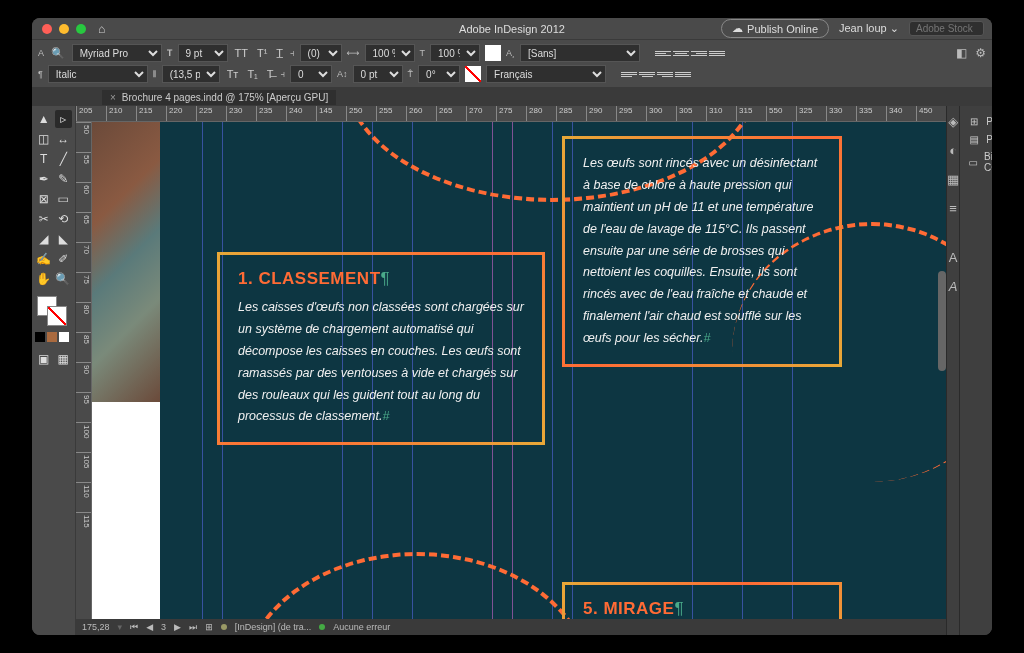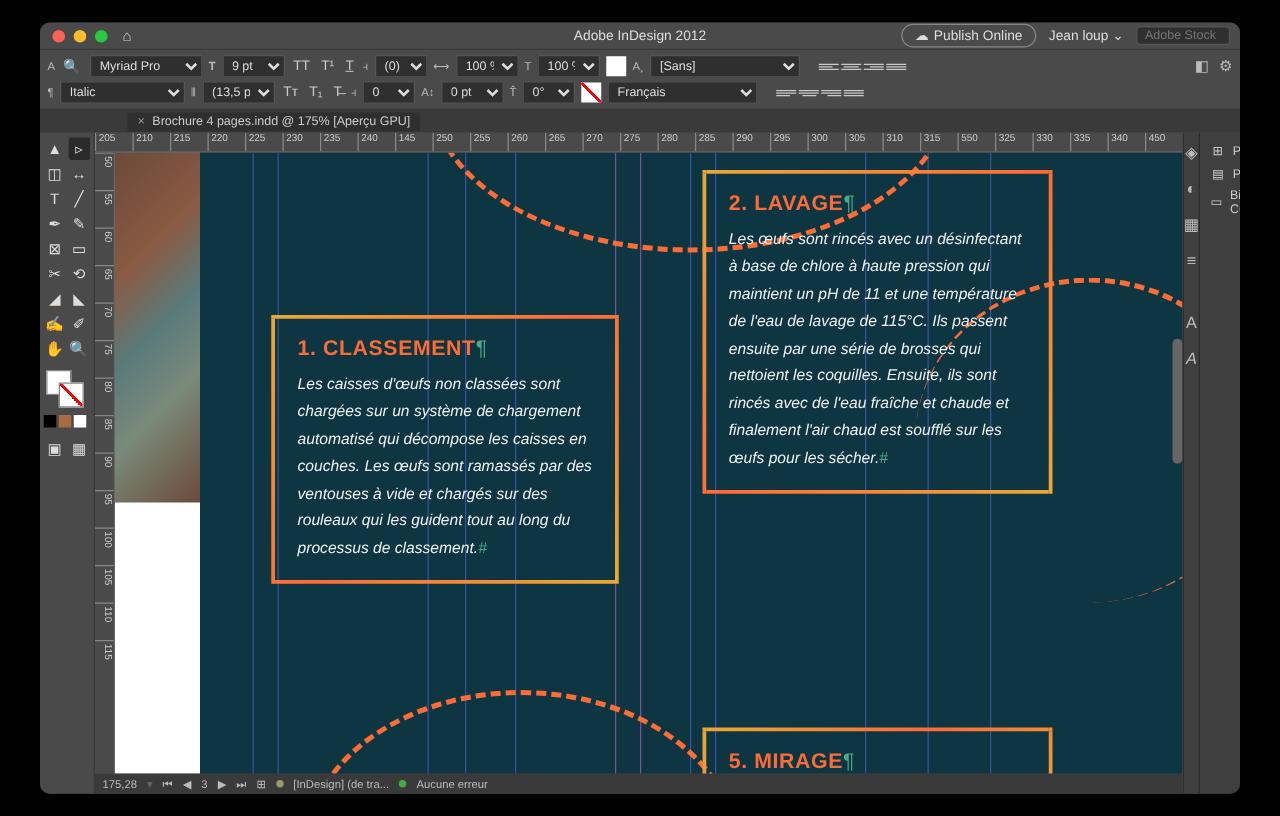--- a/index.html
+++ b/index.html
@@ -317,26 +317,25 @@
           <div class="guide-v" style="left:460px"></div>
           <div class="guide-v" style="left:480px"></div>
           <div class="guide-v" style="left:600px"></div>
           <div class="guide-v" style="left:650px"></div>
           <div class="guide-v" style="left:700px"></div>
 
           <div class="dash-curve" style="left:250px;top:-180px;width:420px;height:260px"></div>
           <div class="dash-curve" style="left:640px;top:100px;width:280px;height:260px;border-left:none;border-bottom:none"></div>
           <div class="dash-curve" style="left:150px;top:430px;width:350px;height:260px;border-bottom:none"></div>
 
-          <div class="txtbox" style="left:125px;top:130px;width:278px">
+          <div class="txtbox" style="left:125px;top:130px;width:328px">
             <h3><span>1. CLASSEMENT</span><span class="pmark">¶</span></h3>
             <p><span>Les caisses d'œufs non classées sont chargées sur un système de chargement automatisé qui décompose les caisses en couches. Les œufs sont ramassés par des ventouses à vide et chargés sur des rouleaux qui les guident tout au long du processus de classement.</span><span class="hmark">#</span></p>
           </div>
           <div class="txtbox" style="left:470px;top:14px;width:280px">
-            <h3><span>2. LAVAGE</span><span class="pmark">¶</span></h3>
             <p><span>Les œufs sont rincés avec un désinfectant à base de chlore à haute pression qui maintient un pH de 11 et une température de l'eau de lavage de 115°C. Ils passent ensuite par une série de brosses qui nettoient les coquilles. Ensuite, ils sont rincés avec de l'eau fraîche et chaude et finalement l'air chaud est soufflé sur les œufs pour les sécher.</span><span class="hmark">#</span></p>
           </div>
           <div class="txtbox" style="left:470px;top:460px;width:280px;padding-bottom:40px">
             <h3><span>5. MIRAGE</span><span class="pmark">¶</span></h3>
           </div>
         </div>
         <div class="scrollbar-v"></div>
       </div>
       <div class="statusbar">
         <span>175,28</span>

